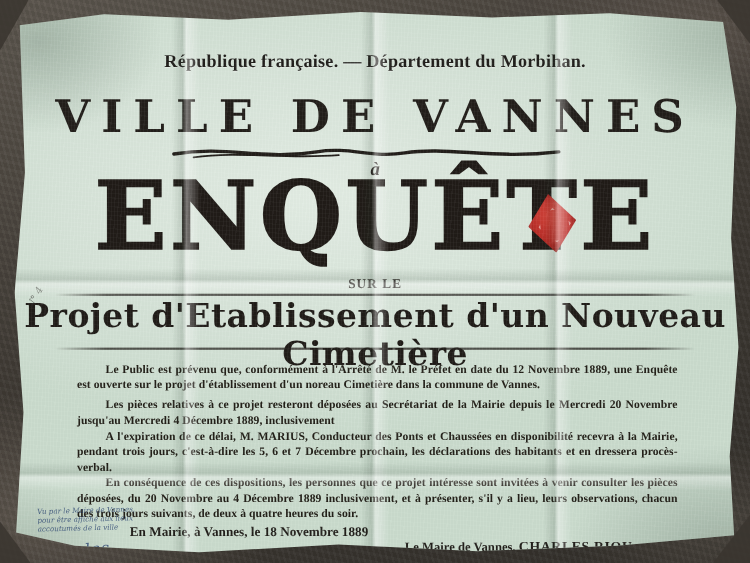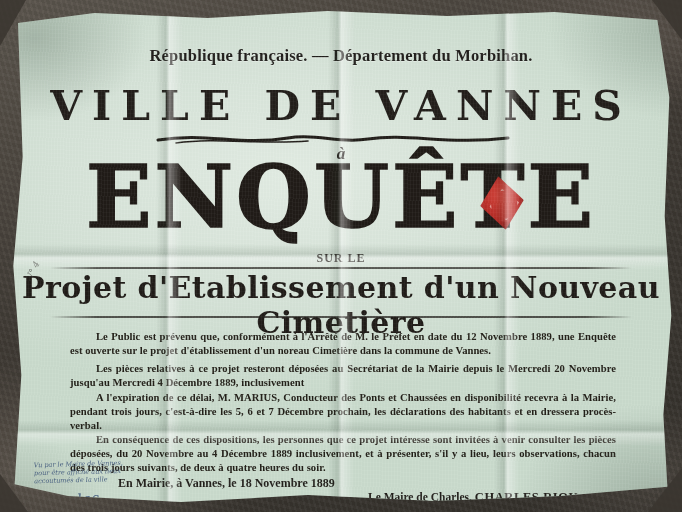--- a/index.html
+++ b/index.html
@@ -285,21 +285,21 @@
       <div class="rule" id="rule-bottom"></div>
 
       <div class="body-par" id="par1"><span class="ind"></span><span>Le Public est prévenu que, conformément à l'Arrêté de M. le Préfet en date du 12 Novembre 1889, une Enquête est ouverte sur le projet d'établissement d'un noreau Cimetière dans la commune de Vannes.</span></div>
       <div class="body-par" id="par2"><span class="ind"></span><span>Les pièces relatives à ce projet resteront déposées au Secrétariat de la Mairie depuis le Mercredi 20 Novembre jusqu'au Mercredi 4 Décembre 1889, inclusivement</span></div>
       <div class="body-par" id="par3"><span class="ind"></span><span>A l'expiration de ce délai, M. MARIUS, Conducteur des Ponts et Chaussées en disponibilité recevra à la Mairie, pendant trois jours, c'est-à-dire les 5, 6 et 7 Décembre prochain, les déclarations des habitants et en dressera procès-verbal.</span></div>
       <div class="body-par" id="par4"><span class="ind"></span><span>En conséquence de ces dispositions, les personnes que ce projet intéresse sont invitées à venir consulter les pièces déposées, du 20 Novembre au 4 Décembre 1889 inclusivement, et à présenter, s'il y a lieu, leurs observations, chacun des trois jours suivants, de deux à quatre heures du soir.</span></div>
 
       <div class="mairie">En Mairie, à Vannes, le 18 Novembre 1889</div>
 
       <div class="maire">
-        <span>Le Maire de Charles,</span>
+        <span>Le Maire de Vannes,</span>
         <span class="caps">CHARLES RIOU.</span>
       </div>
 
       <div id="stamp">
         <div class="lozenge"></div>
         <div class="inner"></div>
       </div>
 
       <div class="handwriting" id="hw-block">Vu par le Maire de Vannes, pour être affiché aux lieux accoutumés de la ville</div>
       <div class="handwriting" id="hw-sig">Charles</div>

